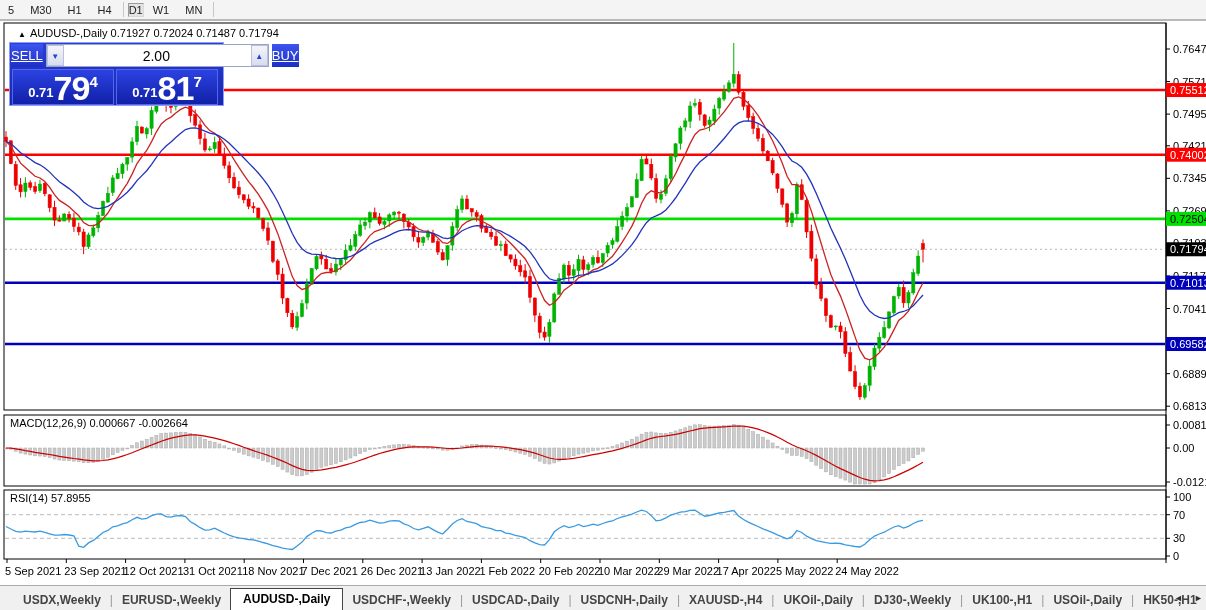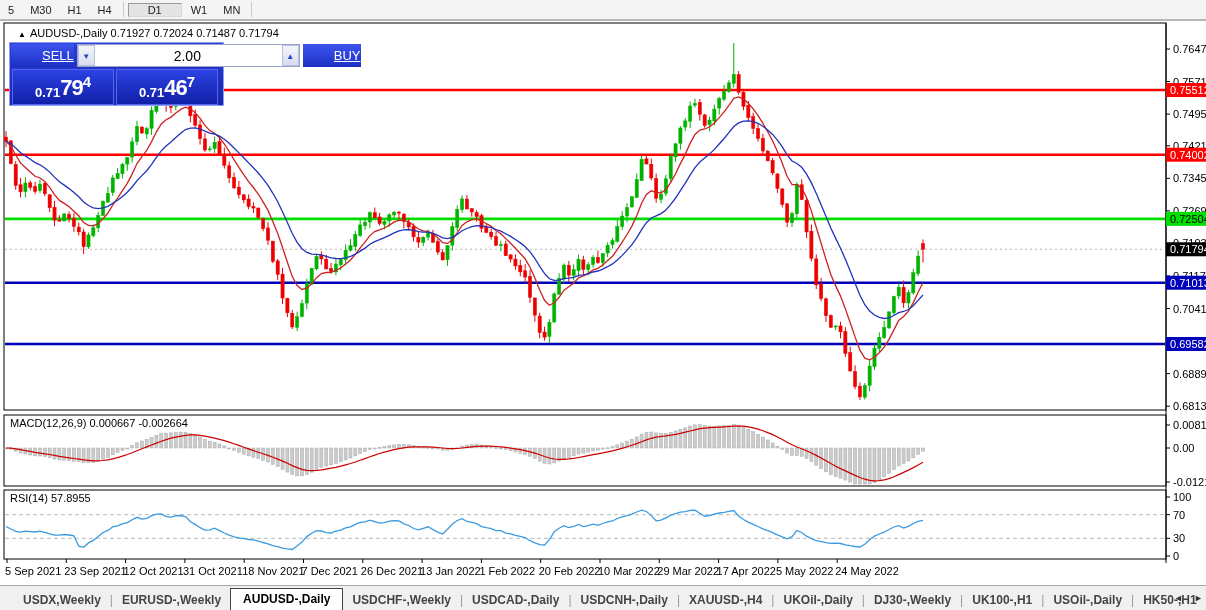--- a/index.html
+++ b/index.html
@@ -1,45 +1,45 @@
 <!DOCTYPE html>
 <html><head>
 <meta charset="utf-8">
 <style>
   html,body{margin:0;padding:0;background:#f0f0f0;font-family:"Liberation Sans",sans-serif;}
   #app{position:relative;width:1206px;height:610px;background:#f0f0f0;overflow:hidden;}
   
   #tf-bar{position:absolute;left:0;top:0;width:1206px;height:19px;background:#f4f4f4;
           border-bottom:2px solid #b9b9b9;display:flex;align-items:center;font-size:11px;color:#222;}
   .tf-item{padding:1px 7px;margin:0 1px;cursor:default;}
-  .tf-item.active{background:#e4e4e4;border:1px solid #9a9a9a;border-right-color:#d8d8d8;border-bottom-color:#d8d8d8;padding:0 19px;}
+  .tf-item.active{background:#e4e4e4;border:1px solid #9a9a9a;border-right-color:#d8d8d8;border-bottom-color:#d8d8d8;padding:0 0;}
   .tf-div{width:1px;height:15px;background:#c8c8c8;margin:0 3px;}
   
   #chart-area{position:absolute;left:0;top:21px;width:1206px;height:564px;background:#fff;}
   svg text{font-family:"Liberation Sans",sans-serif;}
   
   #chart-title{position:absolute;left:10px;top:27px;font-size:11px;color:#000;z-index:5;white-space:nowrap;margin-left:8px;}
   #chart-title .tri{font-size:8px;margin-right:4px;}
   
   #trade-panel{position:absolute;left:9px;top:42px;width:213px;height:62px;z-index:10;
                background:linear-gradient(#2a3fd8,#1626b0);border:1px solid #8e9cf2;}
   #trade-row1{position:absolute;left:0;top:0;width:213px;height:25px;display:flex;}
   .trade-btn{width:49px;height:23px;margin:1px;background:linear-gradient(#3c55ee,#1c2fc4);
-             color:#fff;font-size:13px;text-align:right;line-height:23px;text-decoration:underline;cursor:pointer;padding-left:31px;}
+             color:#fff;font-size:13px;text-align:right;line-height:23px;text-decoration:underline;cursor:pointer;}
   #vol-stepper{flex:1;height:21px;margin:1px 2px;background:#fff;border:1px solid #9aa4c8;display:flex;}
   .step-btn{width:17px;height:21px;background:linear-gradient(#f4f5fb,#d8dcef);color:#2244cc;
             font-size:8px;text-align:center;line-height:21px;cursor:pointer;border:1px solid #b8c0dd;box-sizing:border-box;}
   #vol-input{flex:1;border:0;outline:0;font-size:14px;text-align:center;padding-right:4px;color:#000;
              font-family:"Liberation Sans",sans-serif;min-width:0;}
   .price-box{position:absolute;top:26px;width:100px;height:34px;background:linear-gradient(#2c42e2,#1120a8);
              border:1px solid #5566ee;color:#fff;}
   #sell-box{left:2px;} #buy-box{left:106px;}
   .price-line{position:absolute;left:0;bottom:1px;width:100%;display:flex;align-items:flex-end;justify-content:center;margin-top:31px;}
   .p-small{font-size:13px;font-weight:bold;margin-bottom:3px;}
-  .p-big{font-size:22px;font-weight:bold;line-height:30px;letter-spacing:-1px;}
+  .p-big{font-size:34px;font-weight:bold;line-height:30px;letter-spacing:-1px;}
   .p-sup{font-size:15px;font-weight:bold;margin-bottom:13px;}
   
   #tab-bar{position:absolute;left:0;top:585px;width:1206px;height:25px;background:#f0f0f0;
            border-top:1px solid #aaa;display:flex;align-items:flex-end;font-size:12px;color:#444;}
   .tab{padding:3px 9px 4px 9px;white-space:nowrap;cursor:pointer;font-weight:bold;}
   .tab.active{background:#fff;border:1px solid #444;border-bottom:0;color:#000;margin-bottom:0;padding:3px 12px 5px 12px;}
   .tab-sep{color:#999;padding:3px 0 4px 0;}
   .tab-scroll{position:absolute;top:7px;font-size:9px;color:#333;cursor:pointer;}
 </style>
 </head>
@@ -773,21 +773,21 @@
     <div class="price-box" id="sell-box">
       <div class="price-line">
         <span class="p-small">0.71</span>
         <span class="p-big">79</span>
         <span class="p-sup">4</span>
       </div>
     </div>
     <div class="price-box" id="buy-box">
       <div class="price-line">
         <span class="p-small">0.71</span>
-        <span class="p-big">46</span>
+        <span class="p-big">81</span>
         <span class="p-sup">7</span>
       </div>
     </div>
   </div>
 
   <div id="tab-bar">
       <span style="width: 14px;"></span>
       <span class="tab">USDX,Weekly</span>
       <span class="tab-sep">|</span>
       <span class="tab">EURUSD-,Weekly</span>

